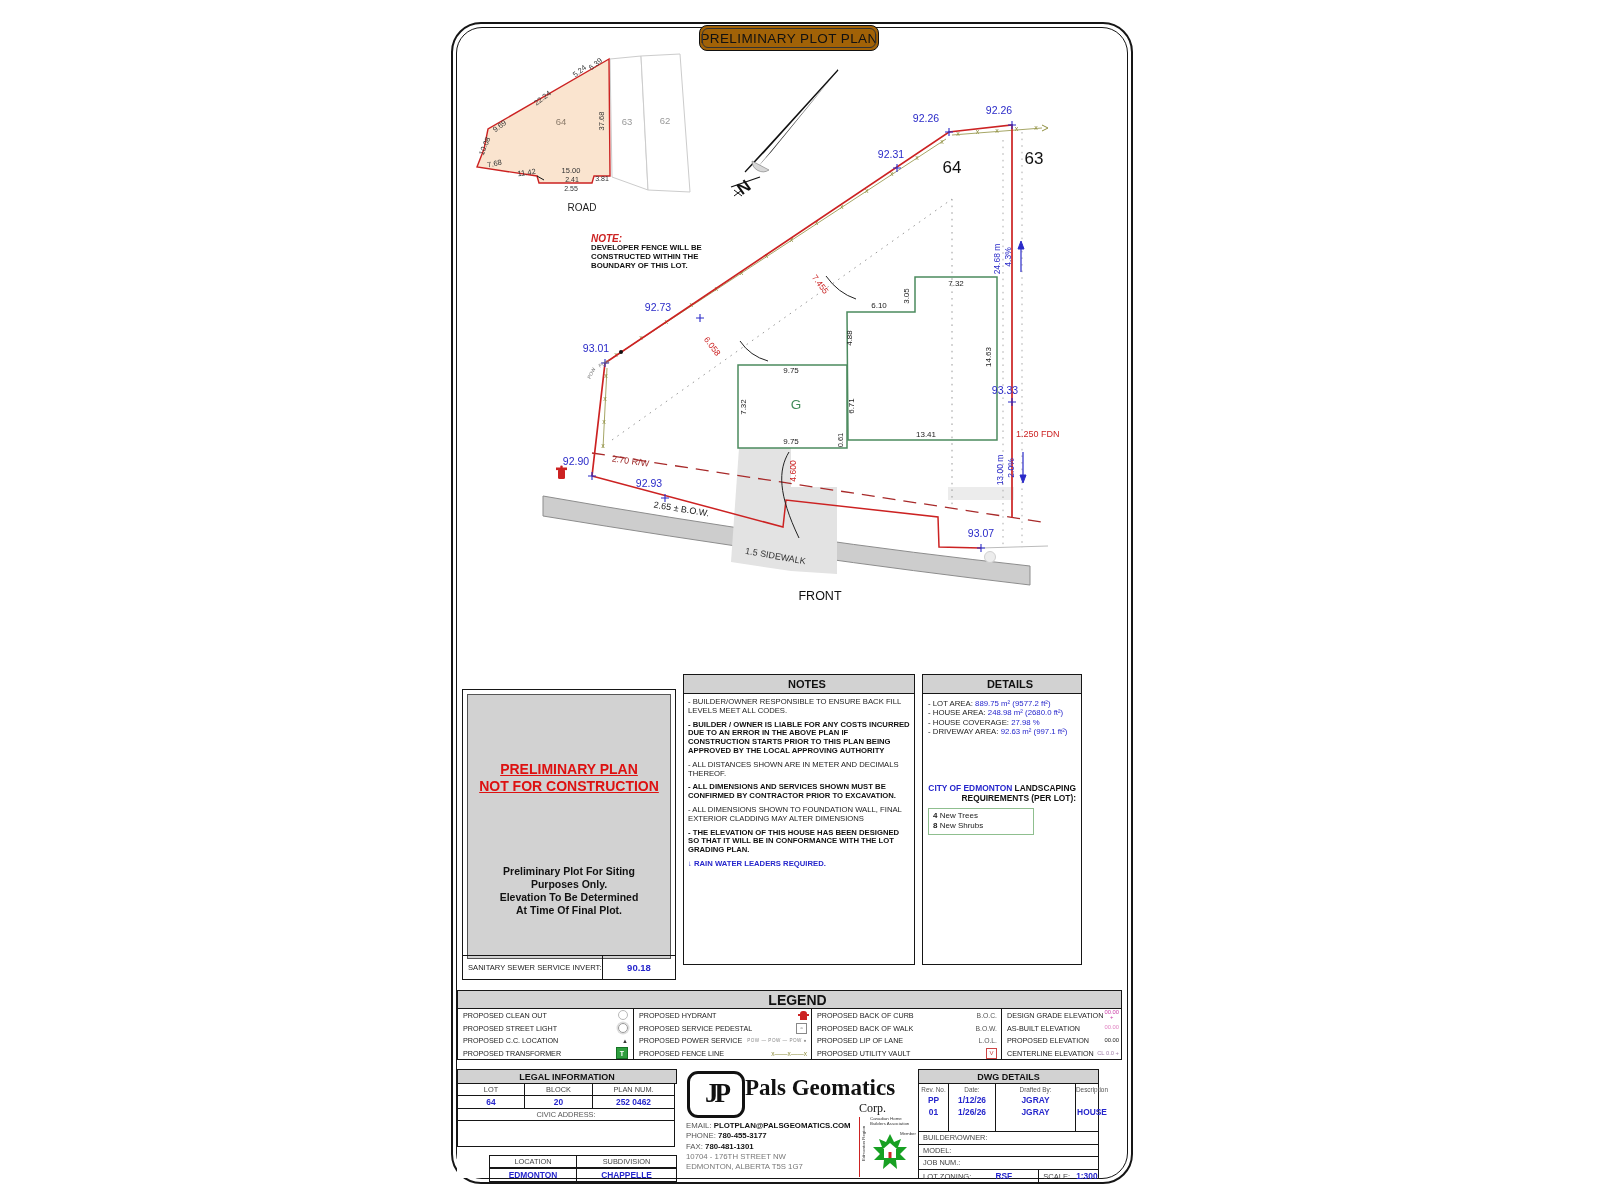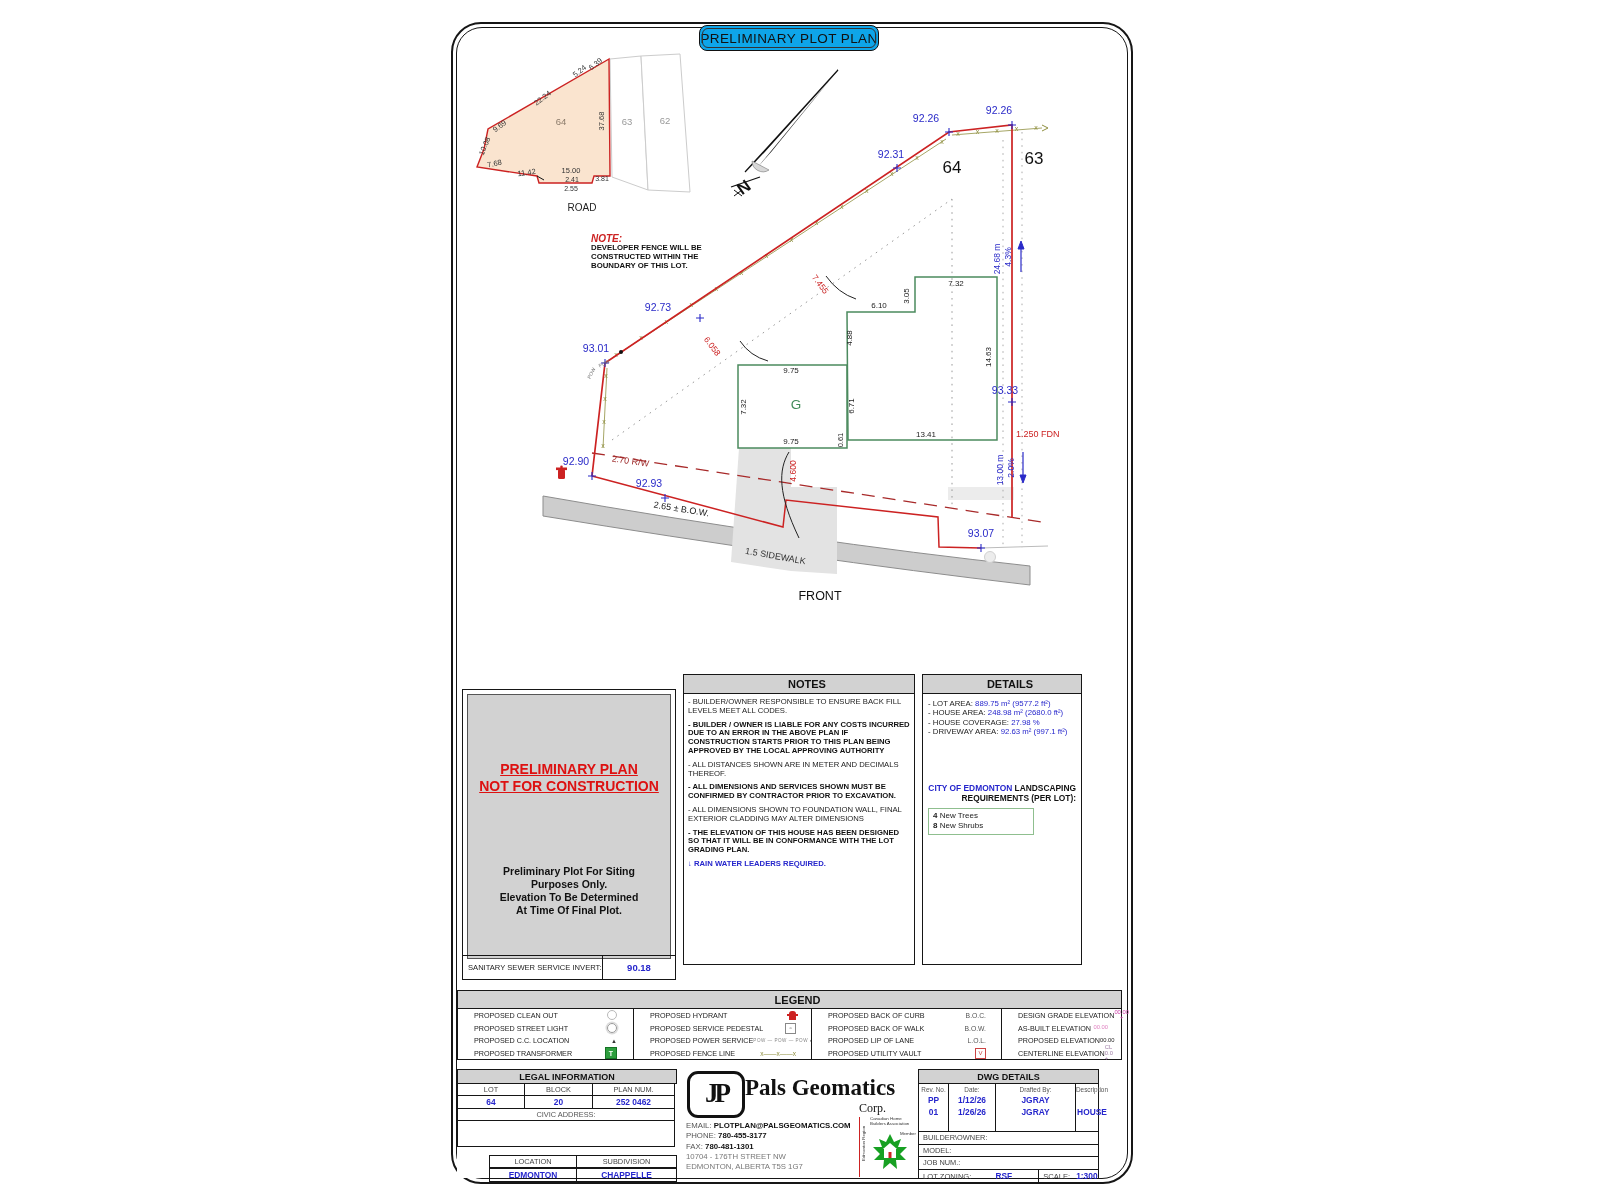--- a/index.html
+++ b/index.html
@@ -7,21 +7,21 @@
           font-family:"Liberation Sans",sans-serif;overflow:hidden;}
   svg{font-family:"Liberation Sans",sans-serif;}
   
   .sheet{position:absolute;left:451px;top:22px;width:678px;height:1158px;
          border:2.5px solid #161616;border-radius:30px;}
   .sheet-inner{position:absolute;left:3px;top:3px;right:3px;bottom:3px;
          border:1px solid #161616;border-radius:26px;}
   .draw{position:absolute;left:0;top:0;width:1600px;height:1200px;}
   
   .titlebox{position:absolute;left:699px;top:25px;width:178px;height:24px;
-        background:#0ea5e9;border:1.5px solid #111;border-radius:8px;
+        background:#a16207;border:1.5px solid #111;border-radius:8px;
         display:flex;align-items:center;justify-content:center;}
   .titlebox:after{content:"";position:absolute;left:2px;top:2px;right:2px;bottom:2px;
         border:1px solid #333;border-radius:6px;}
   .titlebox span{font-size:13.5px;color:#111;letter-spacing:.4px;}
   
   .notebox{position:absolute;left:591px;top:234px;width:130px;line-height:9px;}
   .note-hdr{color:#cc2222;font-weight:bold;font-style:italic;font-size:10px;}
   .note-line{color:#111;font-weight:bold;font-size:7.8px;}
   
   .panel{position:absolute;border:1.5px solid #161616;background:#fff;box-sizing:border-box;}
@@ -53,27 +53,27 @@
   .details-body{padding:5px 5px;}
   .details-line{font-size:7.8px;line-height:9.4px;color:#222;}
   .details-line b{color:#2626cc;font-weight:normal;}
   .landscaping{margin-top:46px;font-size:8.4px;font-weight:bold;color:#111;line-height:10px;text-align:right;}
   .landscaping .city{color:#2626cc;}
   .land-list{margin-top:5px;width:96px;border:1px solid #8fbf8f;padding:2px 4px;}
   .land-item{font-size:8px;color:#222;line-height:10.5px;}
   .land-item b{font-weight:bold;}
   
   .legend{left:457px;top:990px;width:665px;height:70px;}
-  .legend .panel-hdr{height:17px;font-size:11px;}
+  .legend .panel-hdr{height:17px;font-size:14px;}
   .lg-col{position:absolute;top:18px;bottom:0;}
   .lg-col.c1{left:0;width:175px;}
   .lg-col.c2{left:175px;width:178px;border-left:1px solid #161616;}
   .lg-col.c3{left:353px;width:190px;border-left:1px solid #161616;}
   .lg-col.c4{left:543px;width:122px;border-left:1px solid #161616;}
-  .lg-row{height:12.7px;display:flex;align-items:center;padding:0 16px;justify-content:space-between;}
+  .lg-row{height:12.7px;display:flex;align-items:center;padding:0 5px;justify-content:space-between;}
   .lg-label{font-size:7.2px;color:#222;white-space:nowrap;}
   .lg-sym{display:flex;align-items:center;}
   .s-circle{width:8px;height:8px;border:1px solid #b9b9b9;border-radius:50%;}
   .s-circle.rays{border-color:#999;box-shadow:0 0 0 1.5px #ddd;}
   .s-glyph{font-size:6px;color:#333;}
   .s-transformer{width:10px;height:10px;background:#2e9e3e;color:#fff;font-size:7px;font-weight:bold;
        display:flex;align-items:center;justify-content:center;border:1px solid #157325;}
   .s-hydrant{width:7px;height:9px;background:#cc2222;border-radius:3px 3px 0 0;position:relative;}
   .s-hydrant:after{content:"";position:absolute;left:-2px;top:3px;width:11px;height:2px;background:#cc2222;}
   .s-pedestal{width:9px;height:9px;border:1px solid #888;font-size:6px;color:#555;

